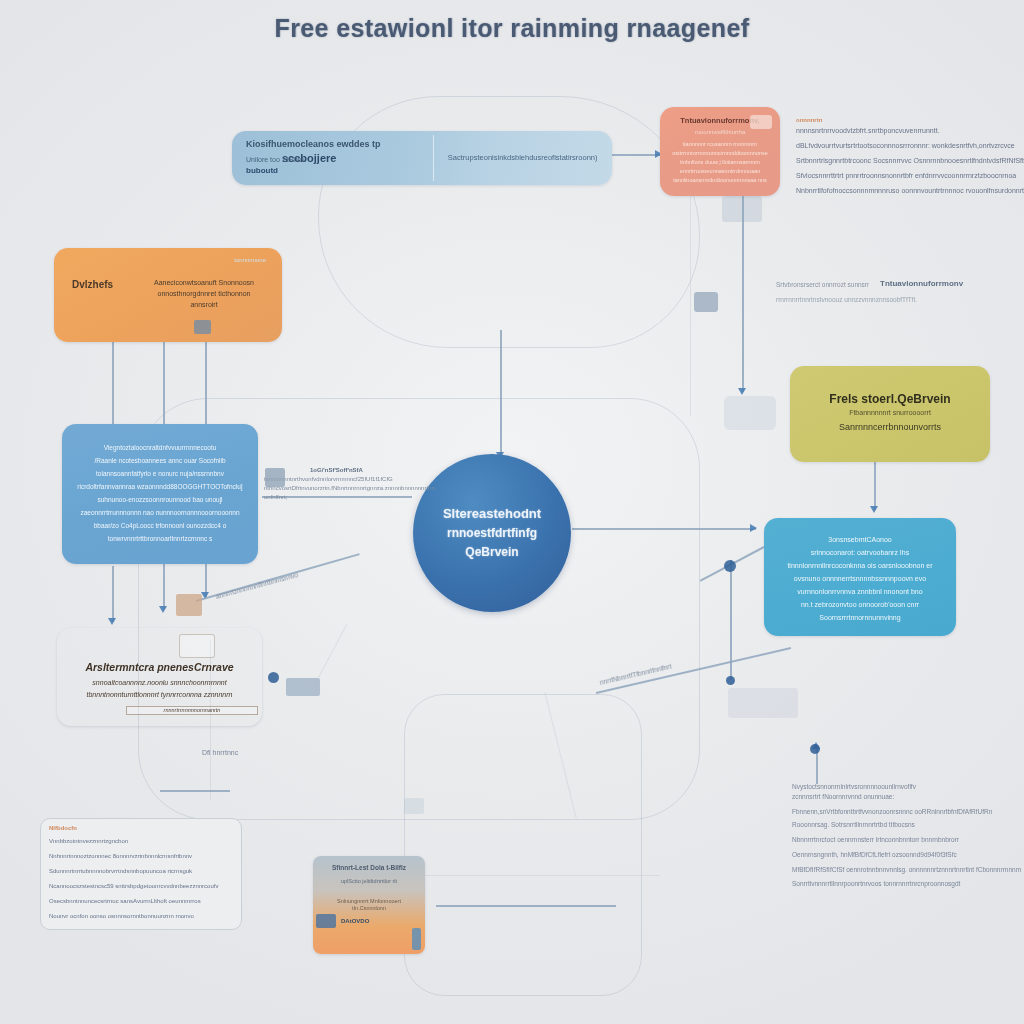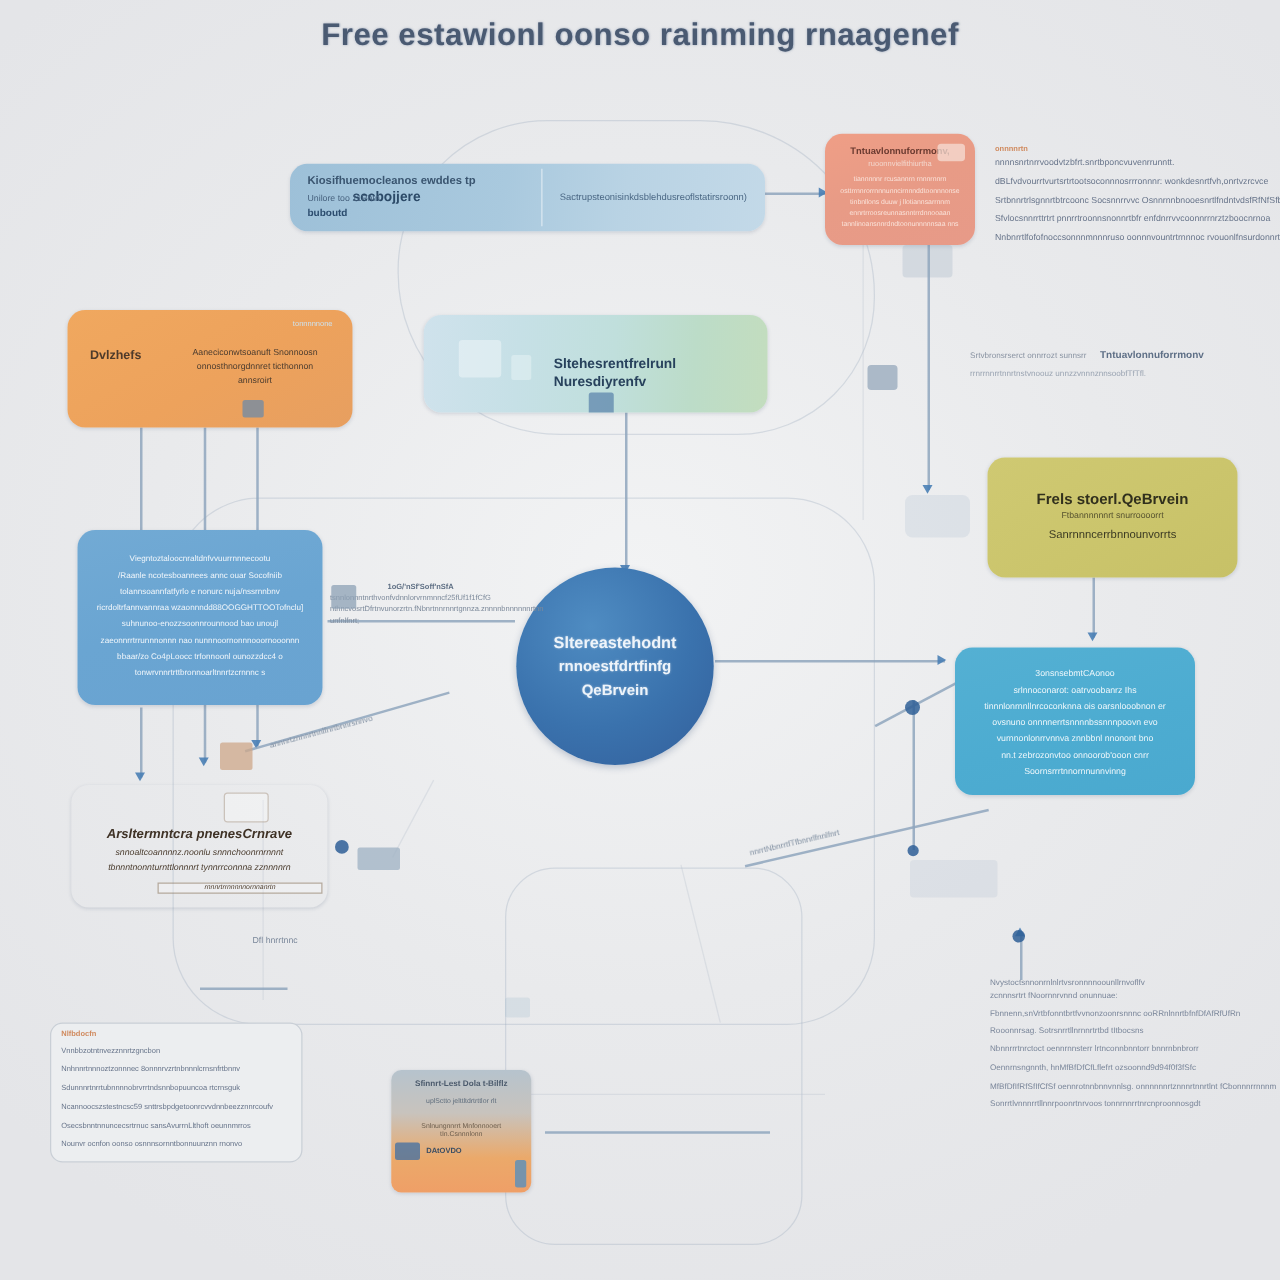--- a/index.html
+++ b/index.html
@@ -83,21 +83,21 @@
 
   <div class="ghost-shape" style="left:318px;top:96px;width:380px;height:250px;border-radius:120px 140px 110px 130px;"></div>
   <div class="ghost-shape" style="left:138px;top:398px;width:560px;height:420px;border-radius:70px;"></div>
   <div class="ghost-shape" style="left:404px;top:694px;width:236px;height:300px;border-radius:40px;"></div>
   <div class="ghost-line" style="left:330px;top:875px;width:330px;height:1px;"></div>
   <div class="ghost-line" style="left:210px;top:640px;width:1px;height:160px;"></div>
   <div class="ghost-line" style="left:690px;top:196px;width:1px;height:220px;"></div>
   <div class="ghost-line" style="left:330px;top:620px;width:1px;height:70px;transform:rotate(28deg);"></div>
   <div class="ghost-line" style="left:560px;top:690px;width:1px;height:130px;transform:rotate(-14deg);"></div>
 
-  <div class="title">Free estawionl oonso rainming rnaagenef</div>
+  <div class="title">Free estawionl itor rainming rnaagenef</div>
 
   <div class="conn h" style="left:612px;top:154px;width:48px;"></div>
   <div class="arrowhead ah-right" style="left:655px;top:150px;"></div>
 
   <div class="conn v" style="left:112px;top:342px;height:200px;"></div>
   <div class="arrowhead ah-down" style="left:108px;top:538px;"></div>
   <div class="conn v" style="left:205px;top:342px;height:255px;"></div>
   <div class="arrowhead ah-down" style="left:201px;top:592px;"></div>
   <div class="conn v" style="left:163px;top:342px;height:268px;"></div>
   <div class="arrowhead ah-down" style="left:159px;top:606px;"></div>
@@ -169,26 +169,20 @@
 
   <div class="node n-orange2" style="left:54px;top:248px;width:228px;height:94px;">
     <div class="txt hd" style="top:30px;left:8px;width:72px;font-size:10px;color:#4d3a2a;text-align:left;">Dvlzhefs</div>
     <div class="txt" style="top:30px;left:76px;right:4px;font-size:7px;color:#4a3b2e;">Aaneciconwtsoanuft  Snonnoosn</div>
     <div class="txt" style="top:41px;left:76px;right:4px;font-size:7px;color:#4a3b2e;">onnosthnorgdnnret  ticthonnon</div>
     <div class="txt" style="top:52px;left:76px;right:4px;font-size:7px;color:#4a3b2e;">annsroirt</div>
     <div class="txt" style="top:9px;right:6px;left:auto;width:70px;font-size:6px;color:#cfe0ea;text-align:right;">tonnnnnone</div>
     <div class="chip" style="left:140px;top:72px;width:17px;height:14px;background:#6e8ba8;border-radius:2px;"></div>
   </div>
 
-  <div class="node n-gradcenter" style="left:339px;top:252px;width:275px;height:78px;">
-    <div class="chip" style="left:28px;top:20px;width:34px;height:30px;background:rgba(255,255,255,.5);border-radius:3px;"></div>
-    <div class="chip" style="left:70px;top:32px;width:16px;height:20px;background:rgba(255,255,255,.4);border-radius:2px;"></div>
-    <div class="txt hd" style="top:32px;left:94px;right:6px;font-size:11px;color:#27415c;text-align:left;">Sltehesrentfrelrunl  Nuresdiyrenfv</div>
-    <div class="chip" style="left:132px;top:62px;width:20px;height:18px;background:#5e86ad;border-radius:2px;"></div>
-  </div>
 
   <div class="node n-blue" style="left:62px;top:424px;width:196px;height:140px;">
     <div class="txt" style="top:20px;font-size:6.5px;color:#f0f6fb;">Viegntoztaloocnraltdnfvvuurrnnnecootu</div>
     <div class="txt" style="top:33px;font-size:6.5px;color:#f0f6fb;">/Raanle   ncotesboannees  annc  ouar Socofniib</div>
     <div class="txt" style="top:46px;font-size:6.5px;color:#f0f6fb;">tolannsoannfatfyrlo e nonurc  nuja/nssrnnbnv</div>
     <div class="txt" style="top:59px;font-size:6.5px;color:#f0f6fb;">ricrdoltrfannvannraa  wzaonnndd88OOGGHTTOOTofnclu]</div>
     <div class="txt" style="top:72px;font-size:6.5px;color:#f0f6fb;">suhnunoo-enozzsoonnrounnood  bao  unoujl</div>
     <div class="txt" style="top:85px;font-size:6.5px;color:#f0f6fb;">zaeonnrrtrrunnnonnn  nao  nunnnoornonnnooornooonnn</div>
     <div class="txt" style="top:98px;font-size:6.5px;color:#f0f6fb;">bbaar/zo  Co4pLoocc  trfonnoonl  ounozzdcc4  o</div>
     <div class="txt" style="top:111px;font-size:6.5px;color:#f0f6fb;">tonwrvnnrtrttbronnoarltnnrtzcrnnnc s</div>

